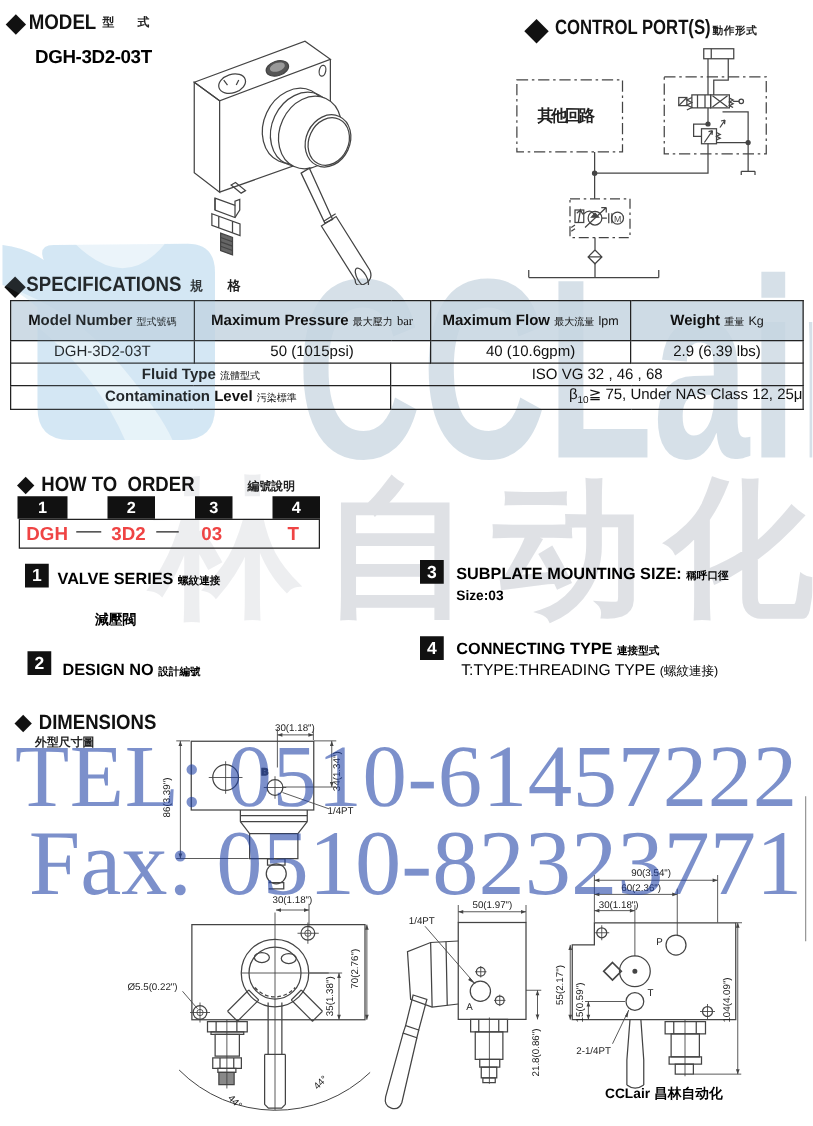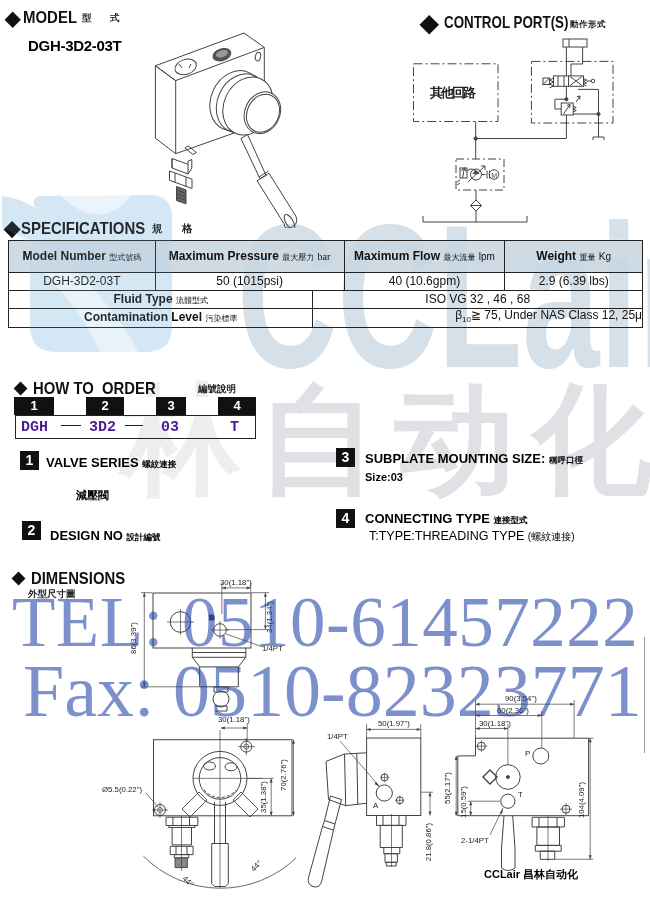--- a/index.html
+++ b/index.html
@@ -177,21 +177,21 @@
 <div class="abs" style="left:33px;top:379px;font-size:16.5px;font-weight:bold;color:#111;transform:scaleX(0.90);transform-origin:left top;">HOW TO&nbsp; ORDER</div>
 <div class="abs" style="left:160px;top:383px;font-size:9.5px;font-weight:bold;color:#222;padding-left:38px;">編號說明</div>
 
 <div class="abs" style="left:14px;top:397px;width:242px;height:18px;background:#fff;">
 <div class="abs" style="left:0;top:0;width:40px;height:18px;background:#111;color:#fff;font-weight:bold;font-size:13px;text-align:center;line-height:18px;">1</div>
 <div class="abs" style="left:72px;top:0;width:38px;height:18px;background:#111;color:#fff;font-weight:bold;font-size:13px;text-align:center;line-height:18px;">2</div>
 <div class="abs" style="left:142px;top:0;width:30px;height:18px;background:#111;color:#fff;font-weight:bold;font-size:13px;text-align:center;line-height:18px;">3</div>
 <div class="abs" style="left:204px;top:0;width:38px;height:18px;background:#111;color:#fff;font-weight:bold;font-size:13px;text-align:center;line-height:18px;">4</div>
 </div>
 
-<div class="abs" style="left:15px;top:415px;width:239px;height:22px;border:1px solid #222;font-weight:bold;font-size:15px;color:#4c1d95;font-family:Liberation Mono, monospace;">
+<div class="abs" style="left:15px;top:415px;width:239px;height:22px;border:1px solid #222;font-weight:bold;font-size:15px;color:#ef4444;">
 <span class="abs" style="left:5px;top:3px;">DGH</span>
 <span class="abs" style="left:45px;top:9px;width:20px;border-top:1.5px solid #222;"></span>
 <span class="abs" style="left:73px;top:3px;">3D2</span>
 <span class="abs" style="left:109px;top:9px;width:18px;border-top:1.5px solid #222;"></span>
 <span class="abs" style="left:145px;top:3px;">03</span>
 <span class="abs" style="left:214px;top:3px;">T</span>
 </div>
 
 <div class="abs" style="left:20px;top:451px;width:19px;height:19px;background:#111;color:#fff;font-weight:bold;font-size:14px;text-align:center;line-height:19px;">1</div>
 <div class="abs" style="left:46px;top:455px;font-weight:bold;font-size:13px;">VALVE SERIES <span style="font-size:8.5px;">螺紋連接</span></div>

